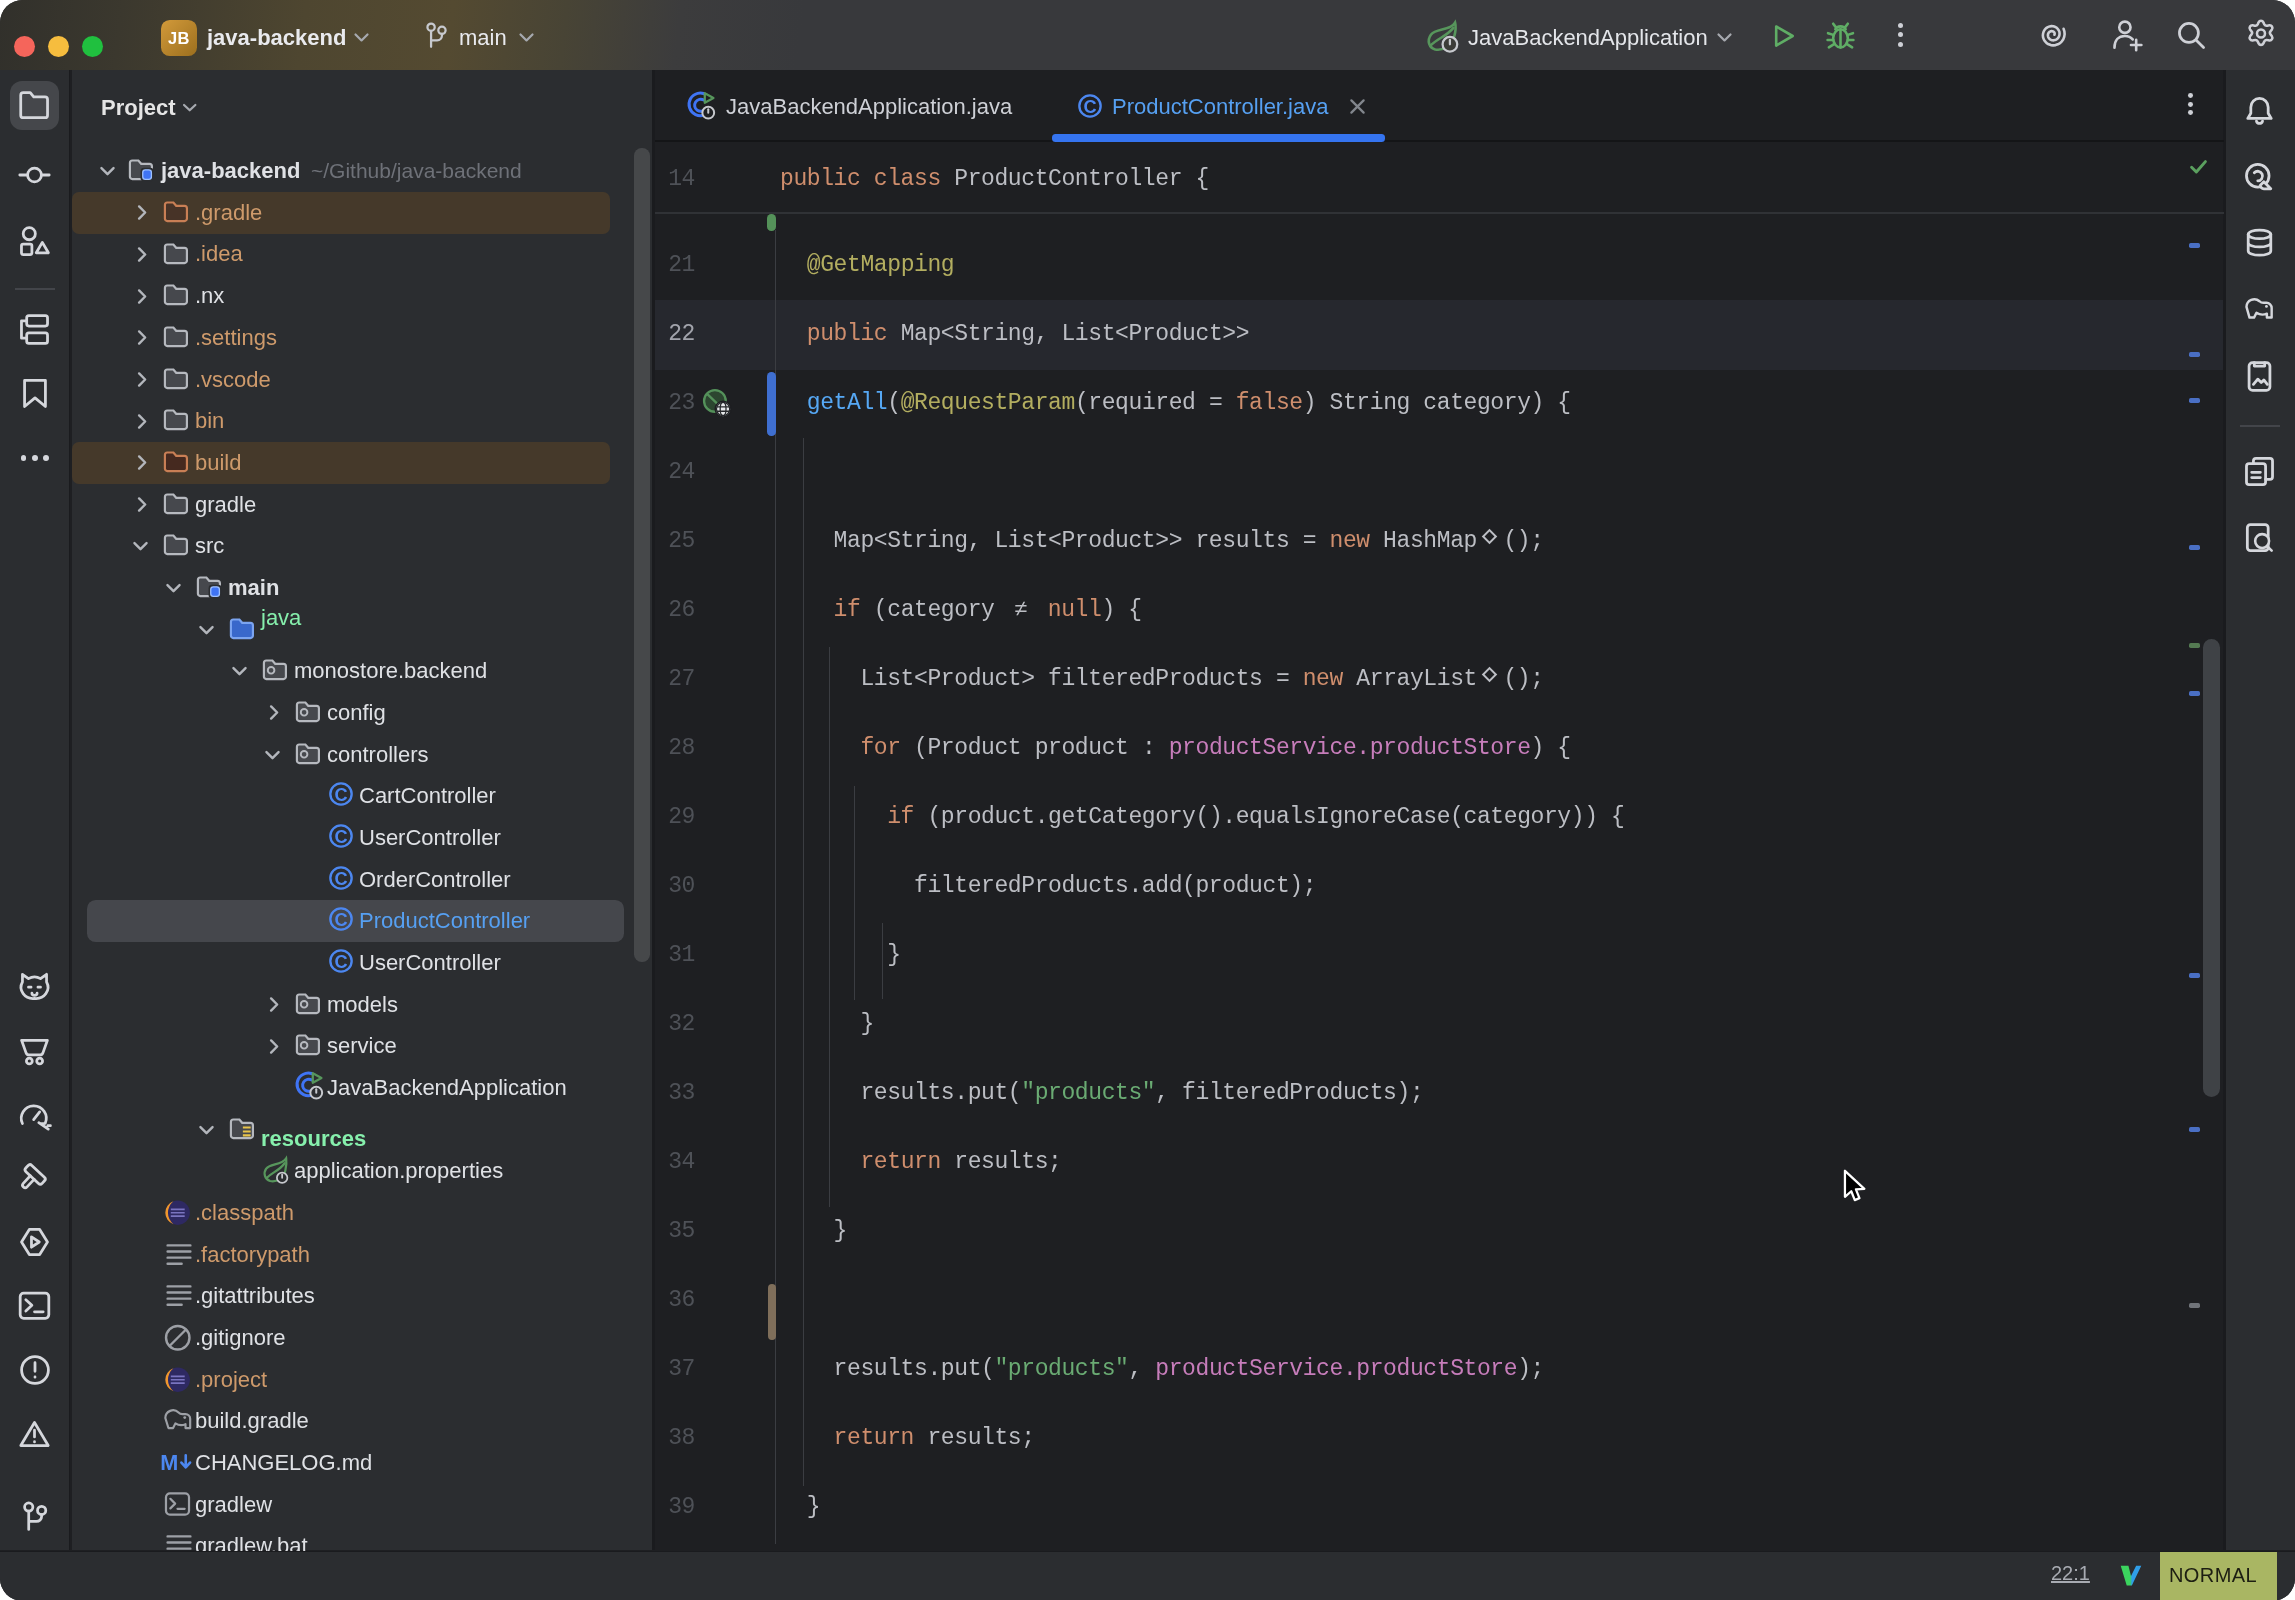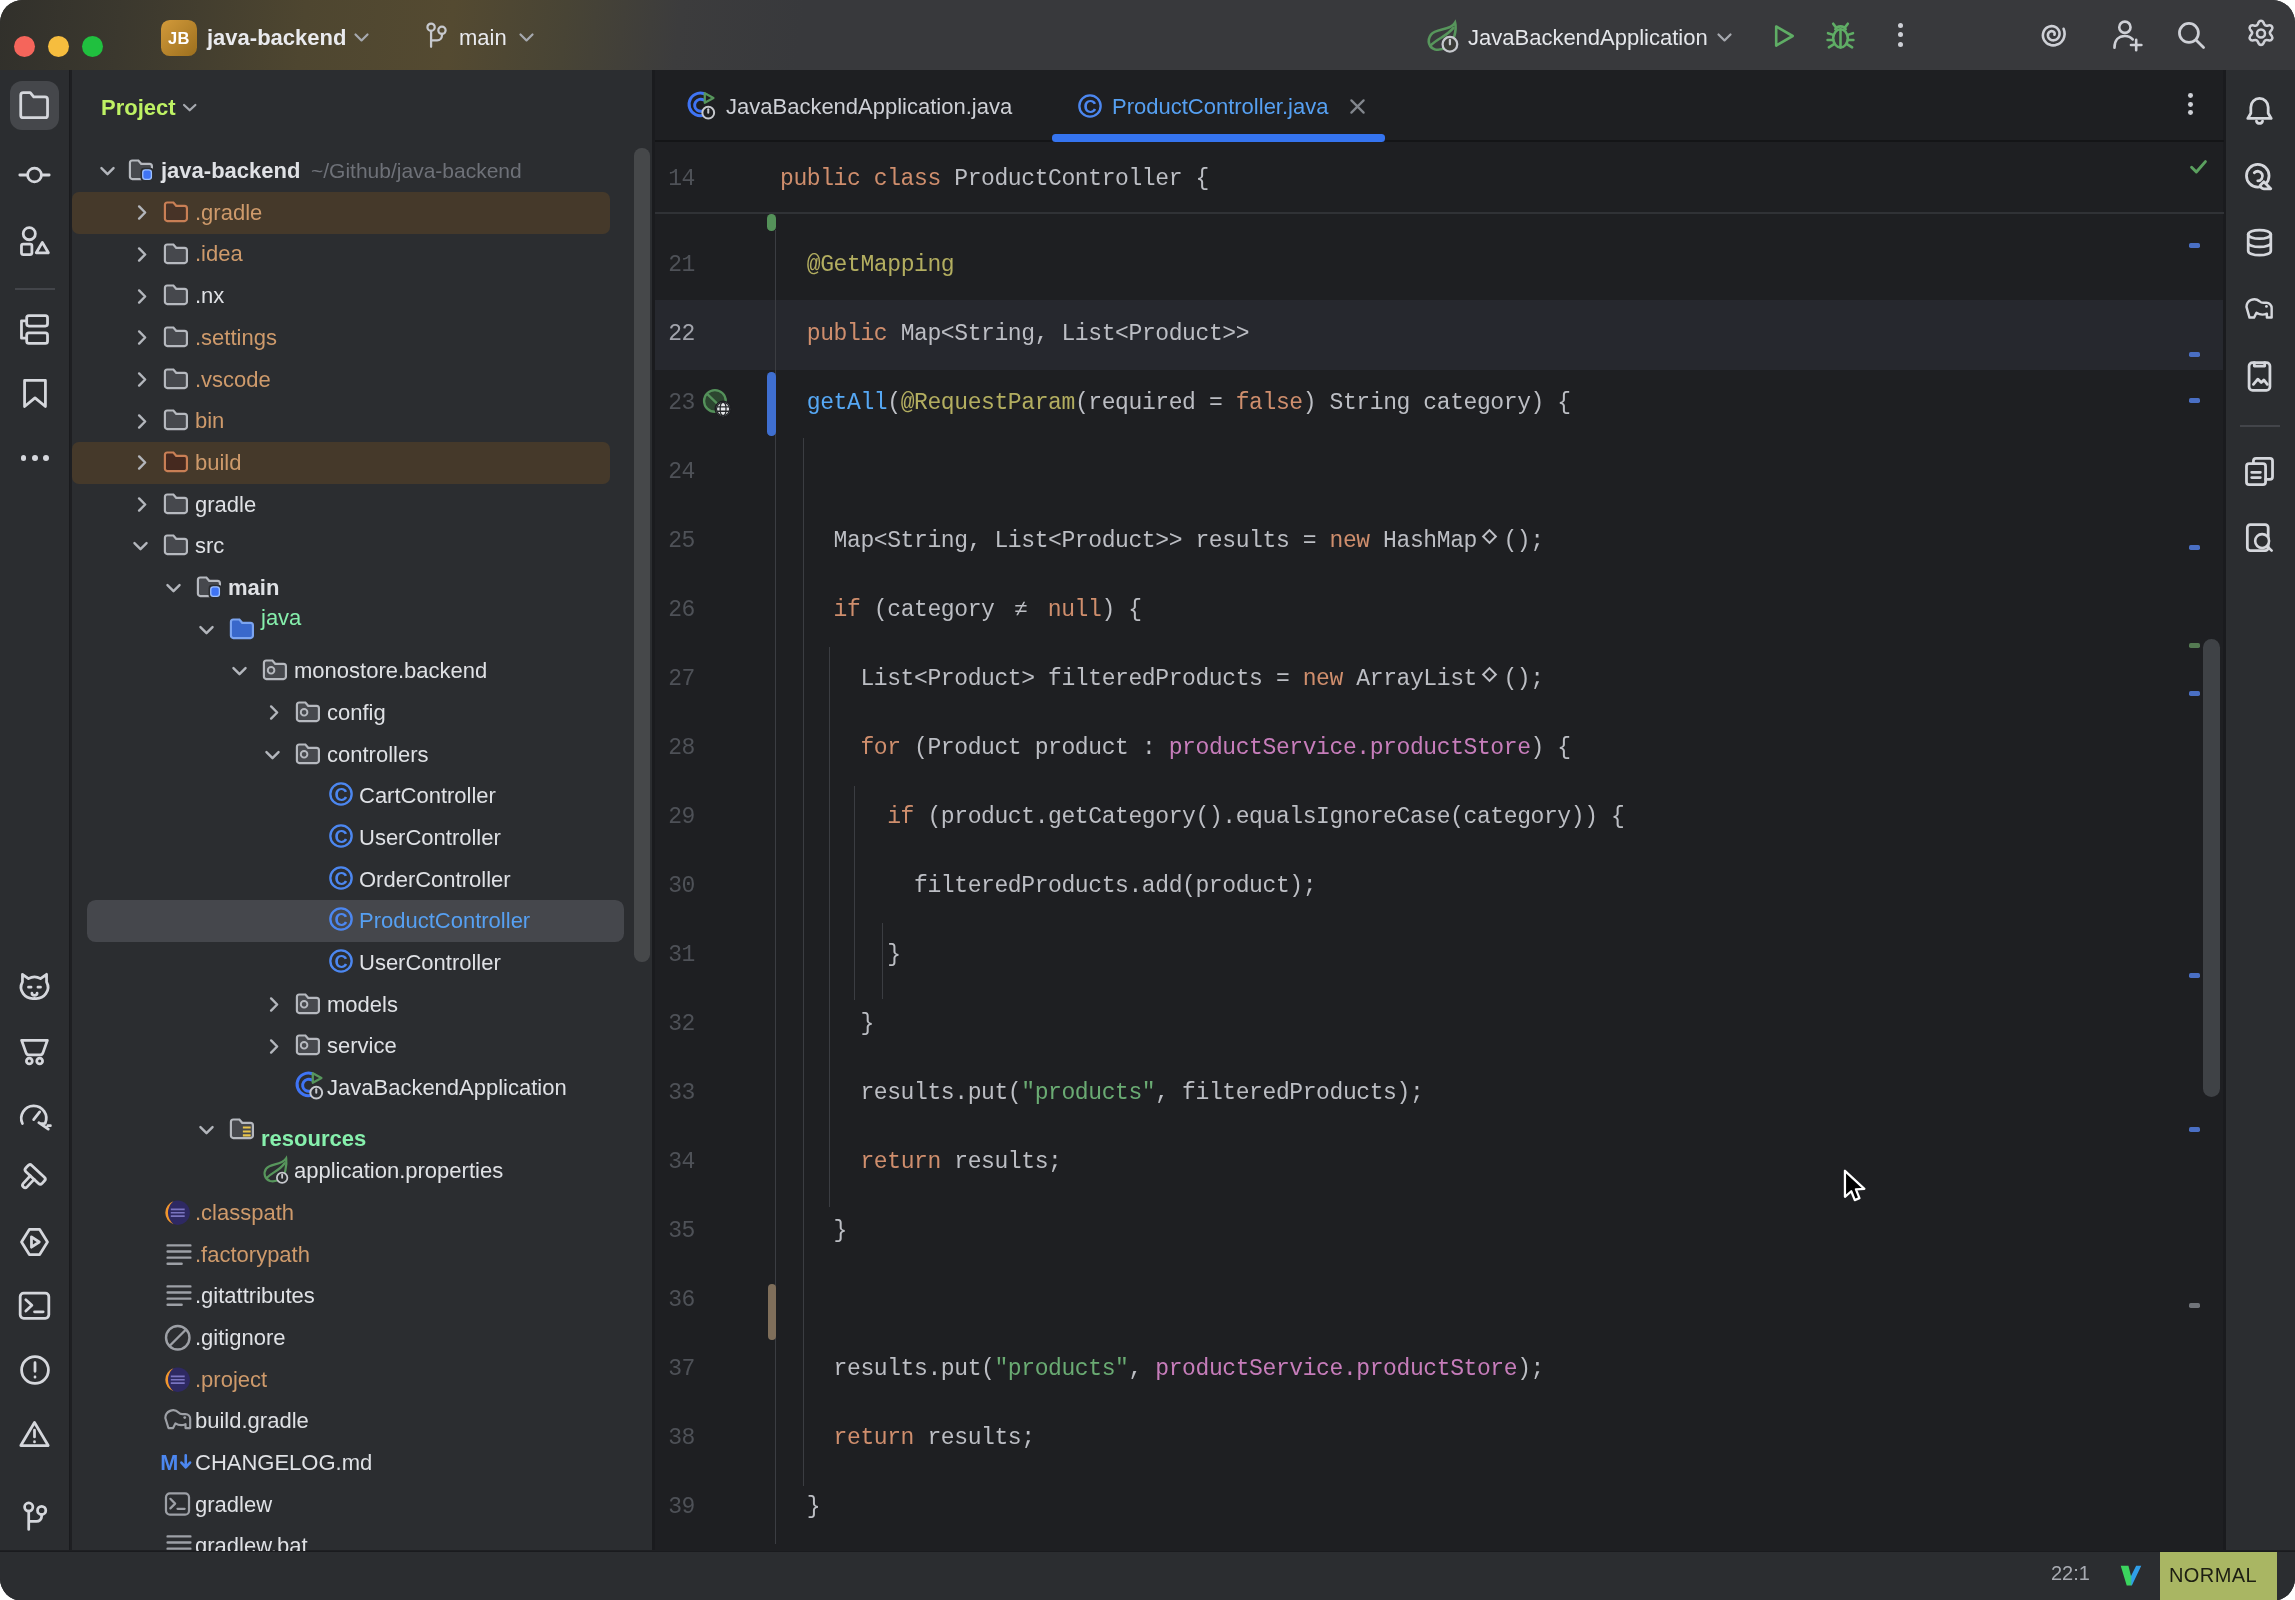--- a/index.html
+++ b/index.html
@@ -127,21 +127,21 @@
       <path d="M19 4 L35 31 H3 Z" stroke="#d5d7dc" stroke-width="3.2" fill="none" stroke-linecap="round" stroke-linejoin="round"></path>
       <path d="M19 13 v8 M19 26.4 v.3" stroke="#d5d7dc" stroke-width="3.2" fill="none" stroke-linecap="round" stroke-linejoin="round"></path>
     </svg>
 <svg class="abs" style="left:20px;top:1501px" width="29.5" height="31" viewBox="0 0 34 36">
       <circle cx="10" cy="7" r="4.8" stroke="#d5d7dc" stroke-width="3.2" fill="none" stroke-linecap="round" stroke-linejoin="round"></circle>
       <circle cx="25" cy="11" r="4.8" stroke="#d5d7dc" stroke-width="3.2" fill="none" stroke-linecap="round" stroke-linejoin="round"></circle>
       <path d="M10 11.8 V33 M25 15.8 v2 a6 6 0 0 1 -6 6 h-9" stroke="#d5d7dc" stroke-width="3.2" fill="none" stroke-linecap="round" stroke-linejoin="round"></path>
     </svg>
 <div class="abs" style="left:72px;top:70px;width:580px;height:1480px;background:#2b2d30;"></div>
 <div class="abs" style="left:652px;top:70px;width:3.5px;height:1480px;background:#1a1b1e;"></div>
-<div class="abs ui" style="left:101px;top:95px;font-weight:700;color:#bef264;">Project</div>
+<div class="abs ui" style="left:101px;top:95px;font-weight:700;color:#e5e5e5;">Project</div>
 <svg class="abs" style="left:181px;top:102px" width="17.4" height="11.3" viewBox="0 0 20 13">
       <path d="M3.5 3.5 L10 9.5 L16.5 3.5" stroke="#a6a9af" stroke-width="2.6" fill="none" stroke-linecap="round" stroke-linejoin="round"></path>
     </svg>
 <svg class="abs" style="left:98px;top:162px" width="19" height="17.4" viewBox="0 0 22 20">
       <path d="M4 7 L11 14 L18 7" stroke="#b3b6bc" stroke-width="2.8" fill="none" stroke-linecap="round" stroke-linejoin="round"></path>
     </svg>
 <svg class="abs" style="left:128px;top:156px" width="26" height="26" viewBox="0 0 30 30">
       <path d="M2.2 8 a2.8 2.8 0 0 1 2.8 -2.8 h7 l3.2 3.8 h9.6 a2.8 2.8 0 0 1 2.8 2.8 v12 a2.8 2.8 0 0 1 -2.8 2.8 H5 a2.8 2.8 0 0 1 -2.8 -2.8 Z" fill="#46484d" stroke="#b6b9bf" stroke-width="2.5"></path>
       <rect x="14.5" y="13.5" width="15" height="16" rx="4" fill="#2b2d30" stroke="none"></rect>
       <rect x="17" y="16" width="10" height="11" rx="3" fill="#3f74f5" stroke="#9ec1ff" stroke-width="1.5"></rect>
@@ -488,21 +488,21 @@
       <rect x="4" y="10" width="22" height="24" rx="3" stroke="#d5d7dc" stroke-width="3.2" fill="none" stroke-linecap="round" stroke-linejoin="round"></rect>
       <path d="M12 10 v-3 a3 3 0 0 1 3 -3 h16 a3 3 0 0 1 3 3 v18 a3 3 0 0 1 -3 3 h-5" stroke="#d5d7dc" stroke-width="3.2" fill="none" stroke-linecap="round" stroke-linejoin="round"></path>
       <path d="M10 20 h10 M10 26 h10" stroke="#d5d7dc" stroke-width="3.2" fill="none" stroke-linecap="round" stroke-linejoin="round"></path>
     </svg>
 <svg class="abs" style="left:2243px;top:522px" width="33" height="33" viewBox="0 0 38 38">
       <rect x="5" y="3" width="24" height="30" rx="3.5" stroke="#d5d7dc" stroke-width="3.2" fill="none" stroke-linecap="round" stroke-linejoin="round"></rect>
       <circle cx="22" cy="22" r="8" fill="#2b2d30" stroke="#d5d7dc" stroke-width="3"></circle>
       <path d="M28 28 l5 5" stroke="#d5d7dc" stroke-width="3" stroke-linecap="round"></path>
     </svg>
 <div class="abs" style="left:0;top:1551px;width:2295px;height:50px;background:#2b2d30;border-top:1.7px solid #1a1b1e;"></div>
-<div class="abs ui" style="left:2051px;top:1562px;font-size:20px;color:#a8abb2;">22:1</div>
+<div class="abs ui" style="left:2051px;top:1562px;font-size:20px;color:#a8abb2;text-decoration:underline;">22:1</div>
 <svg class="abs" style="left:2119px;top:1564px" width="24" height="23.4" viewBox="0 0 28 27">
       <defs>
         <linearGradient id="vg" x1="0" y1="0" x2="1" y2="0">
           <stop offset="0.45" stop-color="#3bd45e"></stop>
           <stop offset="0.55" stop-color="#2f9ee8"></stop>
         </linearGradient>
       </defs>
       <path d="M2 2 h9 l3 12 l6 -12 h6 l-11 23 h-6 Z" fill="url(#vg)"></path>
     </svg>
 <div class="abs" style="left:2160px;top:1552px;width:117px;height:49px;background:#a9b663;"></div>

